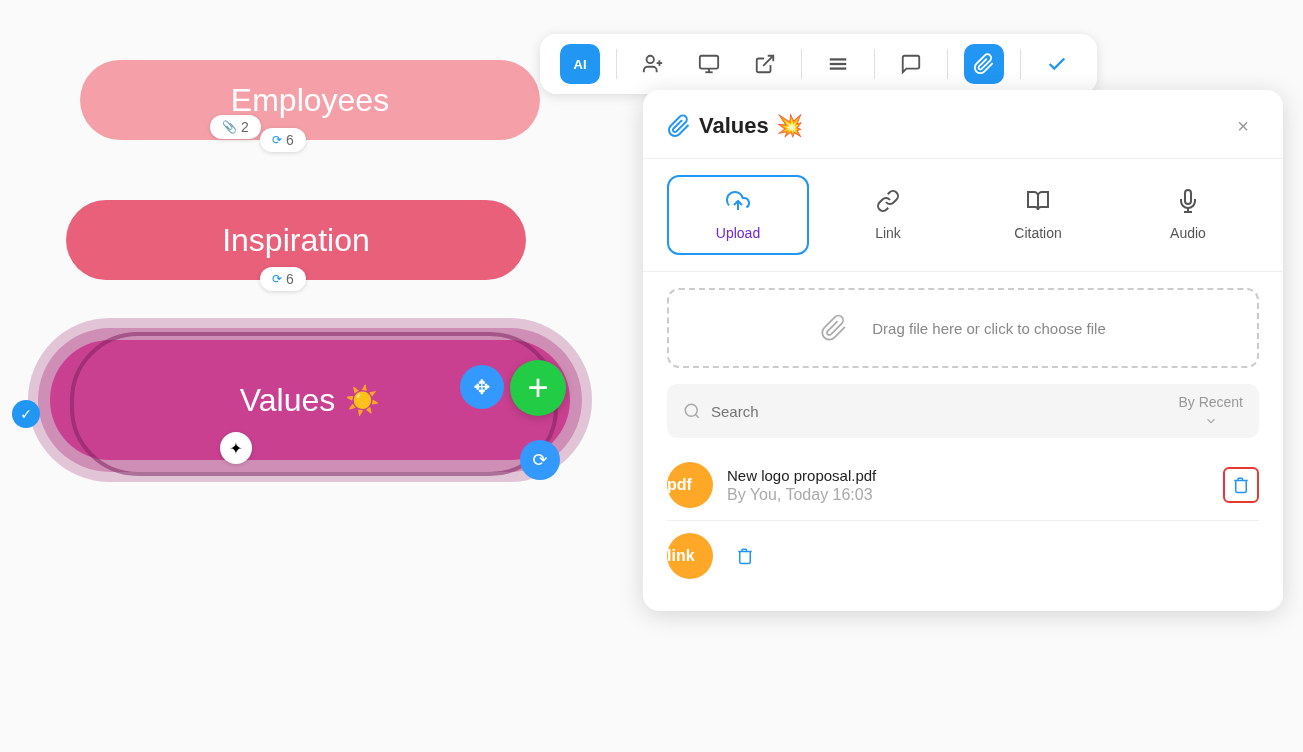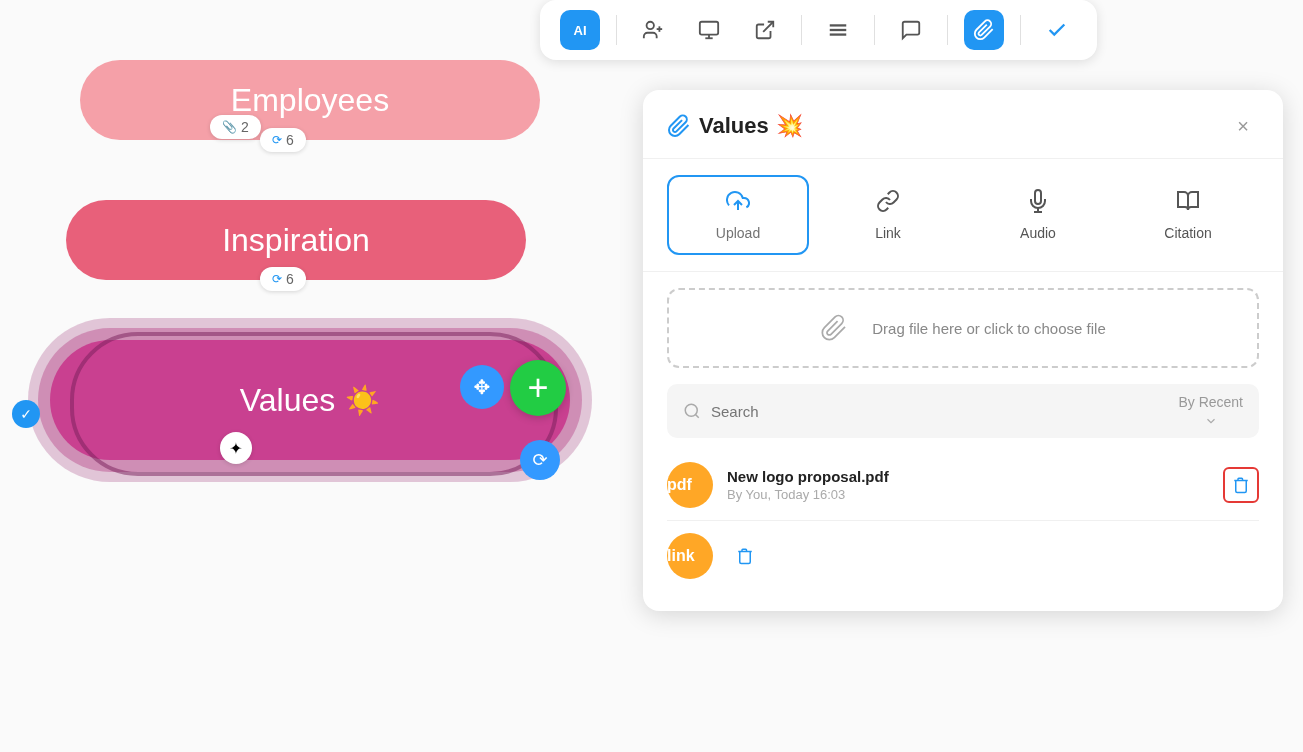--- a/index.html
+++ b/index.html
@@ -179,21 +179,21 @@
       background: #2196F3;
       border-radius: 50%;
       display: flex; align-items: center; justify-content: center;
       color: white;
       font-size: 14px;
     }
 
     
     .toolbar {
       position: absolute;
-      top: 0;
+      top: 34px;
       left: 540px;
       background: white;
       border-radius: 16px;
       padding: 10px 20px;
       display: flex;
       align-items: center;
       gap: 16px;
       box-shadow: 0 2px 12px rgba(0,0,0,0.12);
       z-index: 10;
     }
@@ -276,21 +276,21 @@
       gap: 6px;
       padding: 12px 8px;
       border-radius: 12px;
       cursor: pointer;
       border: 2px solid transparent;
       font-size: 14px;
       color: #555;
     }
     .panel-tab.active {
       border-color: #2196F3;
-      color: #737373;
+      color: #6d28d9;
     }
     .panel-tab .tab-icon {
       font-size: 22px;
     }
 
     
     .upload-area {
       margin: 16px 24px;
       border: 2px dashed #ccc;
       border-radius: 12px;
@@ -355,25 +355,25 @@
       font-size: 16px;
       font-weight: bold;
       flex-shrink: 0;
     }
 
     .file-info {
       flex: 1;
     }
     .file-name {
       font-size: 15px;
-      font-weight: 700;
+      font-weight: 400;
       color: #222;
     }
     .file-meta {
-      font-size: 13px;
+      font-size: 16px;
       color: #aaa;
       margin-top: 2px;
     }
 
     .delete-btn {
       width: 36px; height: 36px;
       display: flex; align-items: center; justify-content: center;
       cursor: pointer;
       color: #2196F3;
       font-size: 18px;
@@ -521,36 +521,36 @@
         <svg width="24" height="24" viewBox="0 0 24 24" fill="none" stroke="#555" stroke-width="2">
           <path d="M10 13a5 5 0 0 0 7.54.54l3-3a5 5 0 0 0-7.07-7.07l-1.72 1.71"></path>
           <path d="M14 11a5 5 0 0 0-7.54-.54l-3 3a5 5 0 0 0 7.07 7.07l1.71-1.71"></path>
         </svg>
       </span>
       <span>Link</span>
     </div>
     <div class="panel-tab">
       <span class="tab-icon">
         <svg width="24" height="24" viewBox="0 0 24 24" fill="none" stroke="#555" stroke-width="2">
+          <path d="M2 3h6a4 4 0 0 1 4 4v14a3 3 0 0 0-3-3H2z"></path>
+          <path d="M22 3h-6a4 4 0 0 0-4 4v14a3 3 0 0 1 3-3h7z"></path>
+        </svg>
+      </span>
+      <span>Citation</span>
+    </div>
+    <div class="panel-tab">
+      <span class="tab-icon">
+        <svg width="24" height="24" viewBox="0 0 24 24" fill="none" stroke="#555" stroke-width="2">
           <path d="M12 1a3 3 0 0 0-3 3v8a3 3 0 0 0 6 0V4a3 3 0 0 0-3-3z"></path>
           <path d="M19 10v2a7 7 0 0 1-14 0v-2"></path>
           <line x1="12" y1="19" x2="12" y2="23"></line>
           <line x1="8" y1="23" x2="16" y2="23"></line>
         </svg>
       </span>
       <span>Audio</span>
-    </div>
-    <div class="panel-tab">
-      <span class="tab-icon">
-        <svg width="24" height="24" viewBox="0 0 24 24" fill="none" stroke="#555" stroke-width="2">
-          <path d="M2 3h6a4 4 0 0 1 4 4v14a3 3 0 0 0-3-3H2z"></path>
-          <path d="M22 3h-6a4 4 0 0 0-4 4v14a3 3 0 0 1 3-3h7z"></path>
-        </svg>
-      </span>
-      <span>Citation</span>
     </div>
   </div>
 
   <div class="upload-area">
     <svg width="28" height="28" viewBox="0 0 24 24" fill="none" stroke="#aaa" stroke-width="1.5">
       <path d="M21.44 11.05l-9.19 9.19a6 6 0 0 1-8.49-8.49l9.19-9.19a4 4 0 0 1 5.66 5.66l-9.2 9.19a2 2 0 0 1-2.83-2.83l8.49-8.48"></path>
     </svg>
     <span>Drag file here or click to choose file</span>
   </div>
 

